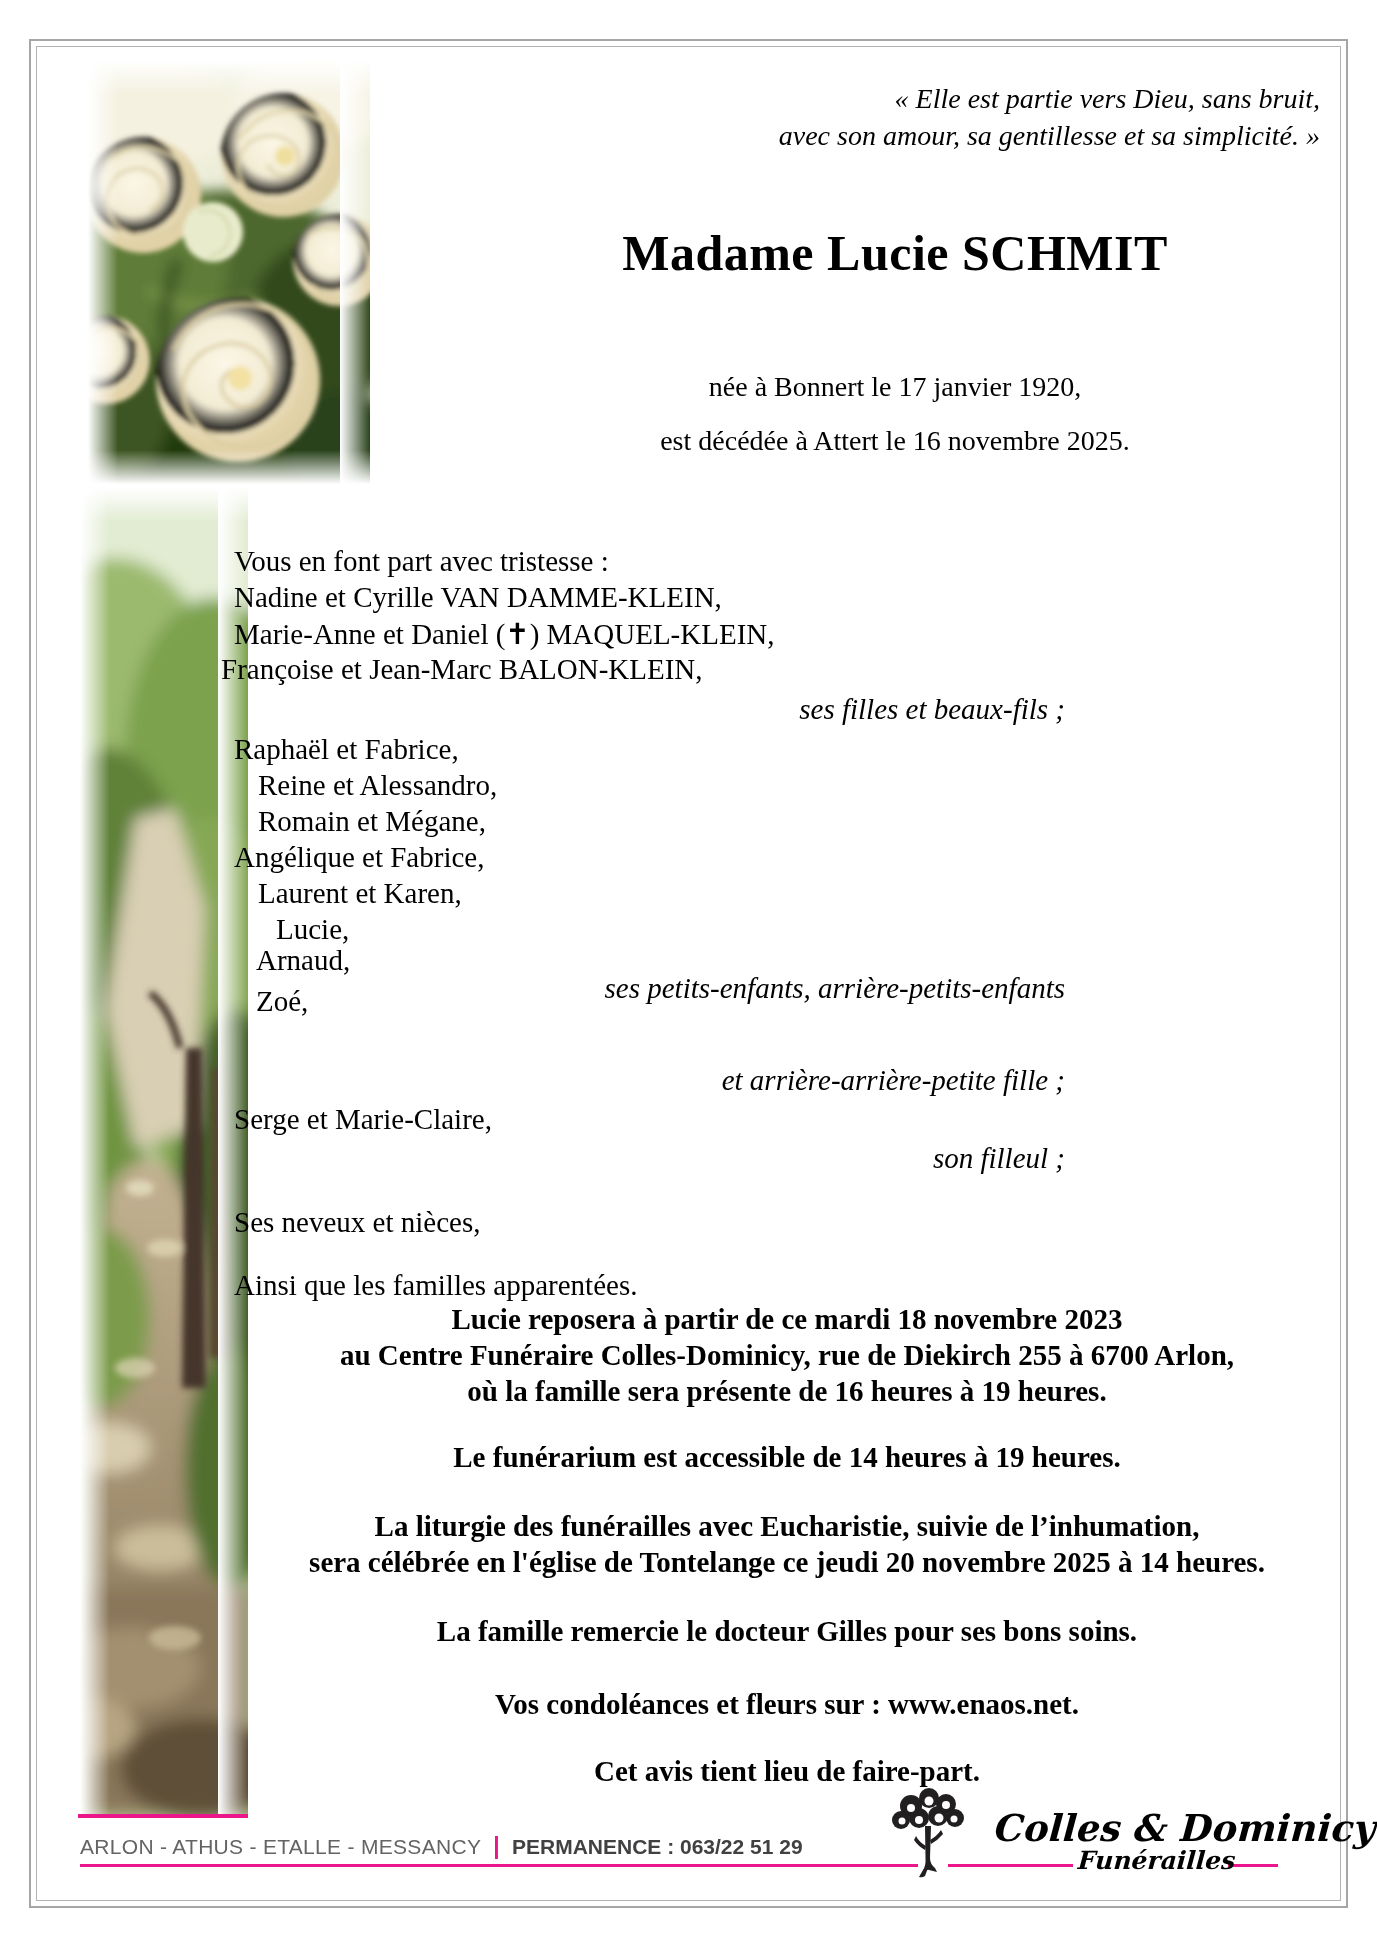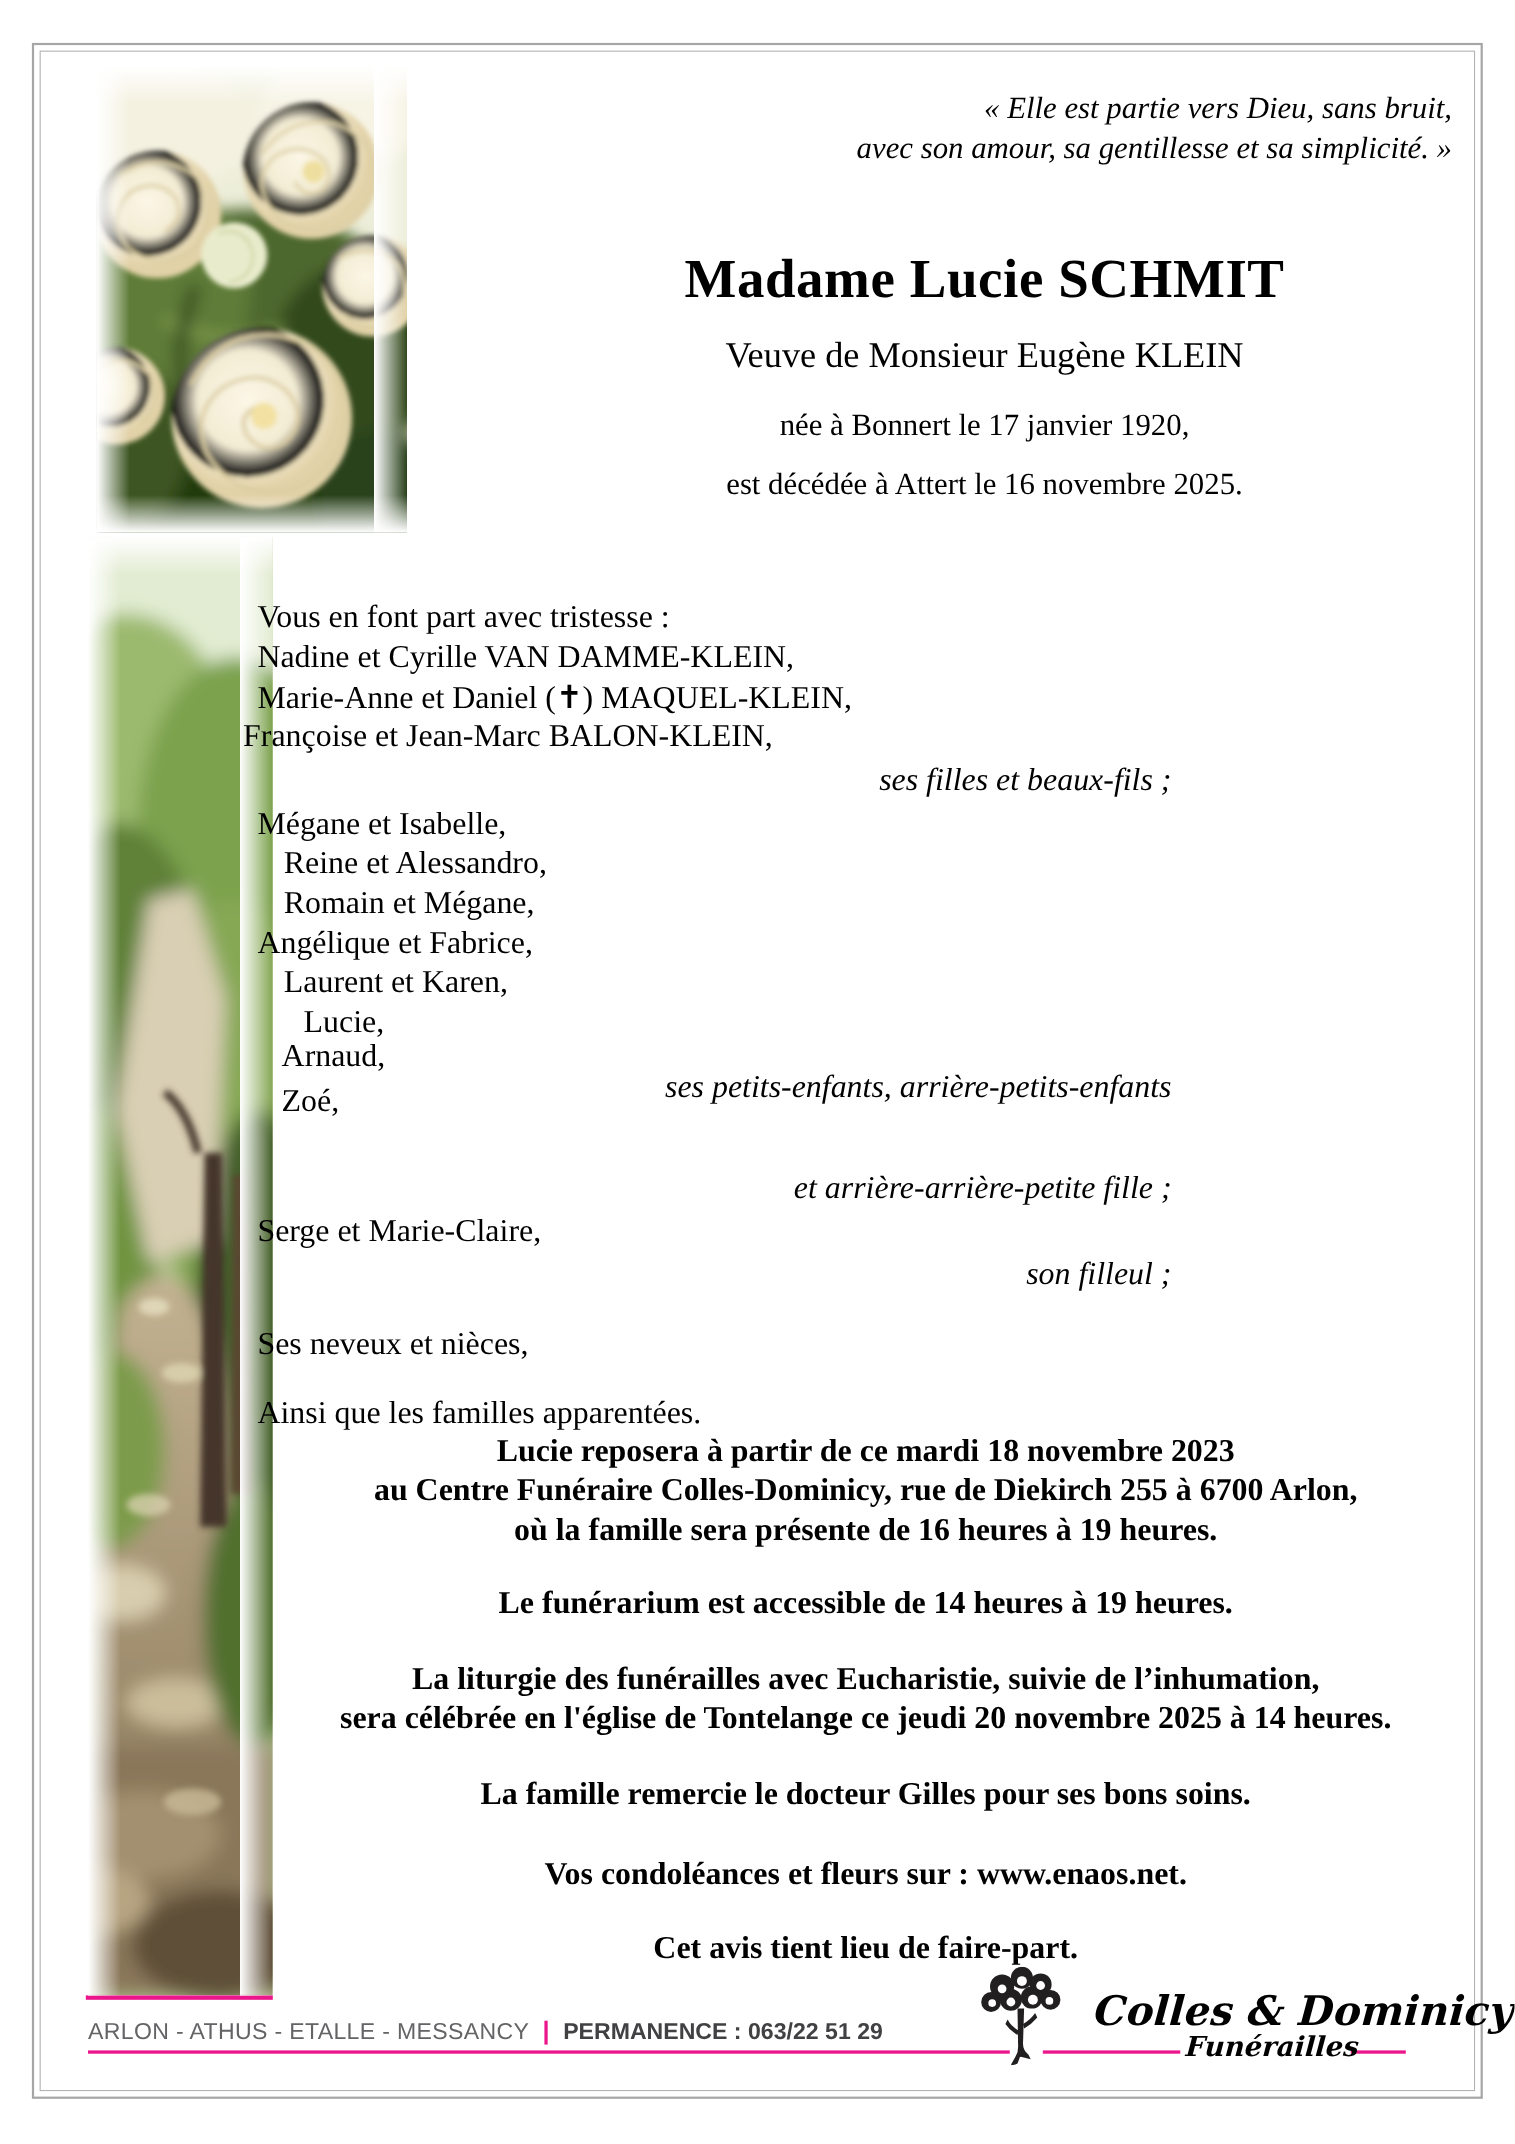--- a/index.html
+++ b/index.html
@@ -154,31 +154,30 @@
     <div class="fade right"></div>
   </div>
   <div class="pink-rule" style="left: 78px; top: 1814px; width: 170px; background: rgb(236, 22, 140);"></div>
 
   <div class="abs quote" style="left:470px;top:80px;width:850px;">
     <div>« Elle est partie vers Dieu, sans bruit,</div>
     <div>avec son amour, sa gentillesse et sa simplicité. »</div>
   </div>
 
   <div class="abs title" style="left:470px;top:224px;width:850px;">Madame Lucie SCHMIT</div>
-  <div class="abs subtitle" style="left:470px;top:306px;width:850px;">Veuve de Monsieur Eugène KLEIN</div>
   <div class="abs dateline" style="left:470px;top:371px;width:850px;">née à Bonnert le 17 janvier 1920,</div>
   <div class="abs dateline" style="left:470px;top:425px;width:850px;">est décédée à Attert le 16 novembre 2025.</div>
 
   <div id="family-block">
       <div class="fam-line" style="top: 545px; left: 234px;">Vous en font part avec tristesse :</div>
       <div class="fam-line" style="top: 581px; left: 234px;">Nadine et Cyrille VAN DAMME-KLEIN,</div>
       <div class="fam-line" style="top: 617px; left: 234px;">Marie-Anne et Daniel (✝) MAQUEL-KLEIN,</div>
       <div class="fam-line" style="top: 653px; left: 221px;">Françoise et Jean-Marc BALON-KLEIN,</div>
       <div class="fam-line it" style="top: 693px; right: 312px;">ses filles et beaux-fils ;</div>
-      <div class="fam-line" style="top: 733px; left: 234px;">Mégane et Isabelle,</div>
+      <div class="fam-line" style="top: 733px; left: 234px;">Raphaël et Fabrice,</div>
       <div class="fam-line" style="top: 769px; left: 258px;">Reine et Alessandro,</div>
       <div class="fam-line" style="top: 805px; left: 258px;">Romain et Mégane,</div>
       <div class="fam-line" style="top: 841px; left: 234px;">Angélique et Fabrice,</div>
       <div class="fam-line" style="top: 877px; left: 258px;">Laurent et Karen,</div>
       <div class="fam-line" style="top: 913px; left: 276px;">Lucie,</div>
       <div class="fam-line" style="top: 944px; left: 256px;">Arnaud,</div>
       <div class="fam-line" style="top: 985px; left: 256px;">Zoé,</div>
       <div class="fam-line it" style="top: 972px; right: 312px;">ses petits-enfants, arrière-petits-enfants</div>
       <div class="fam-line it" style="top: 1064px; right: 312px; text-align: right;">et arrière-arrière-petite fille ;</div>
       <div class="fam-line" style="top: 1103px; left: 234px;">Serge et Marie-Claire,</div>

